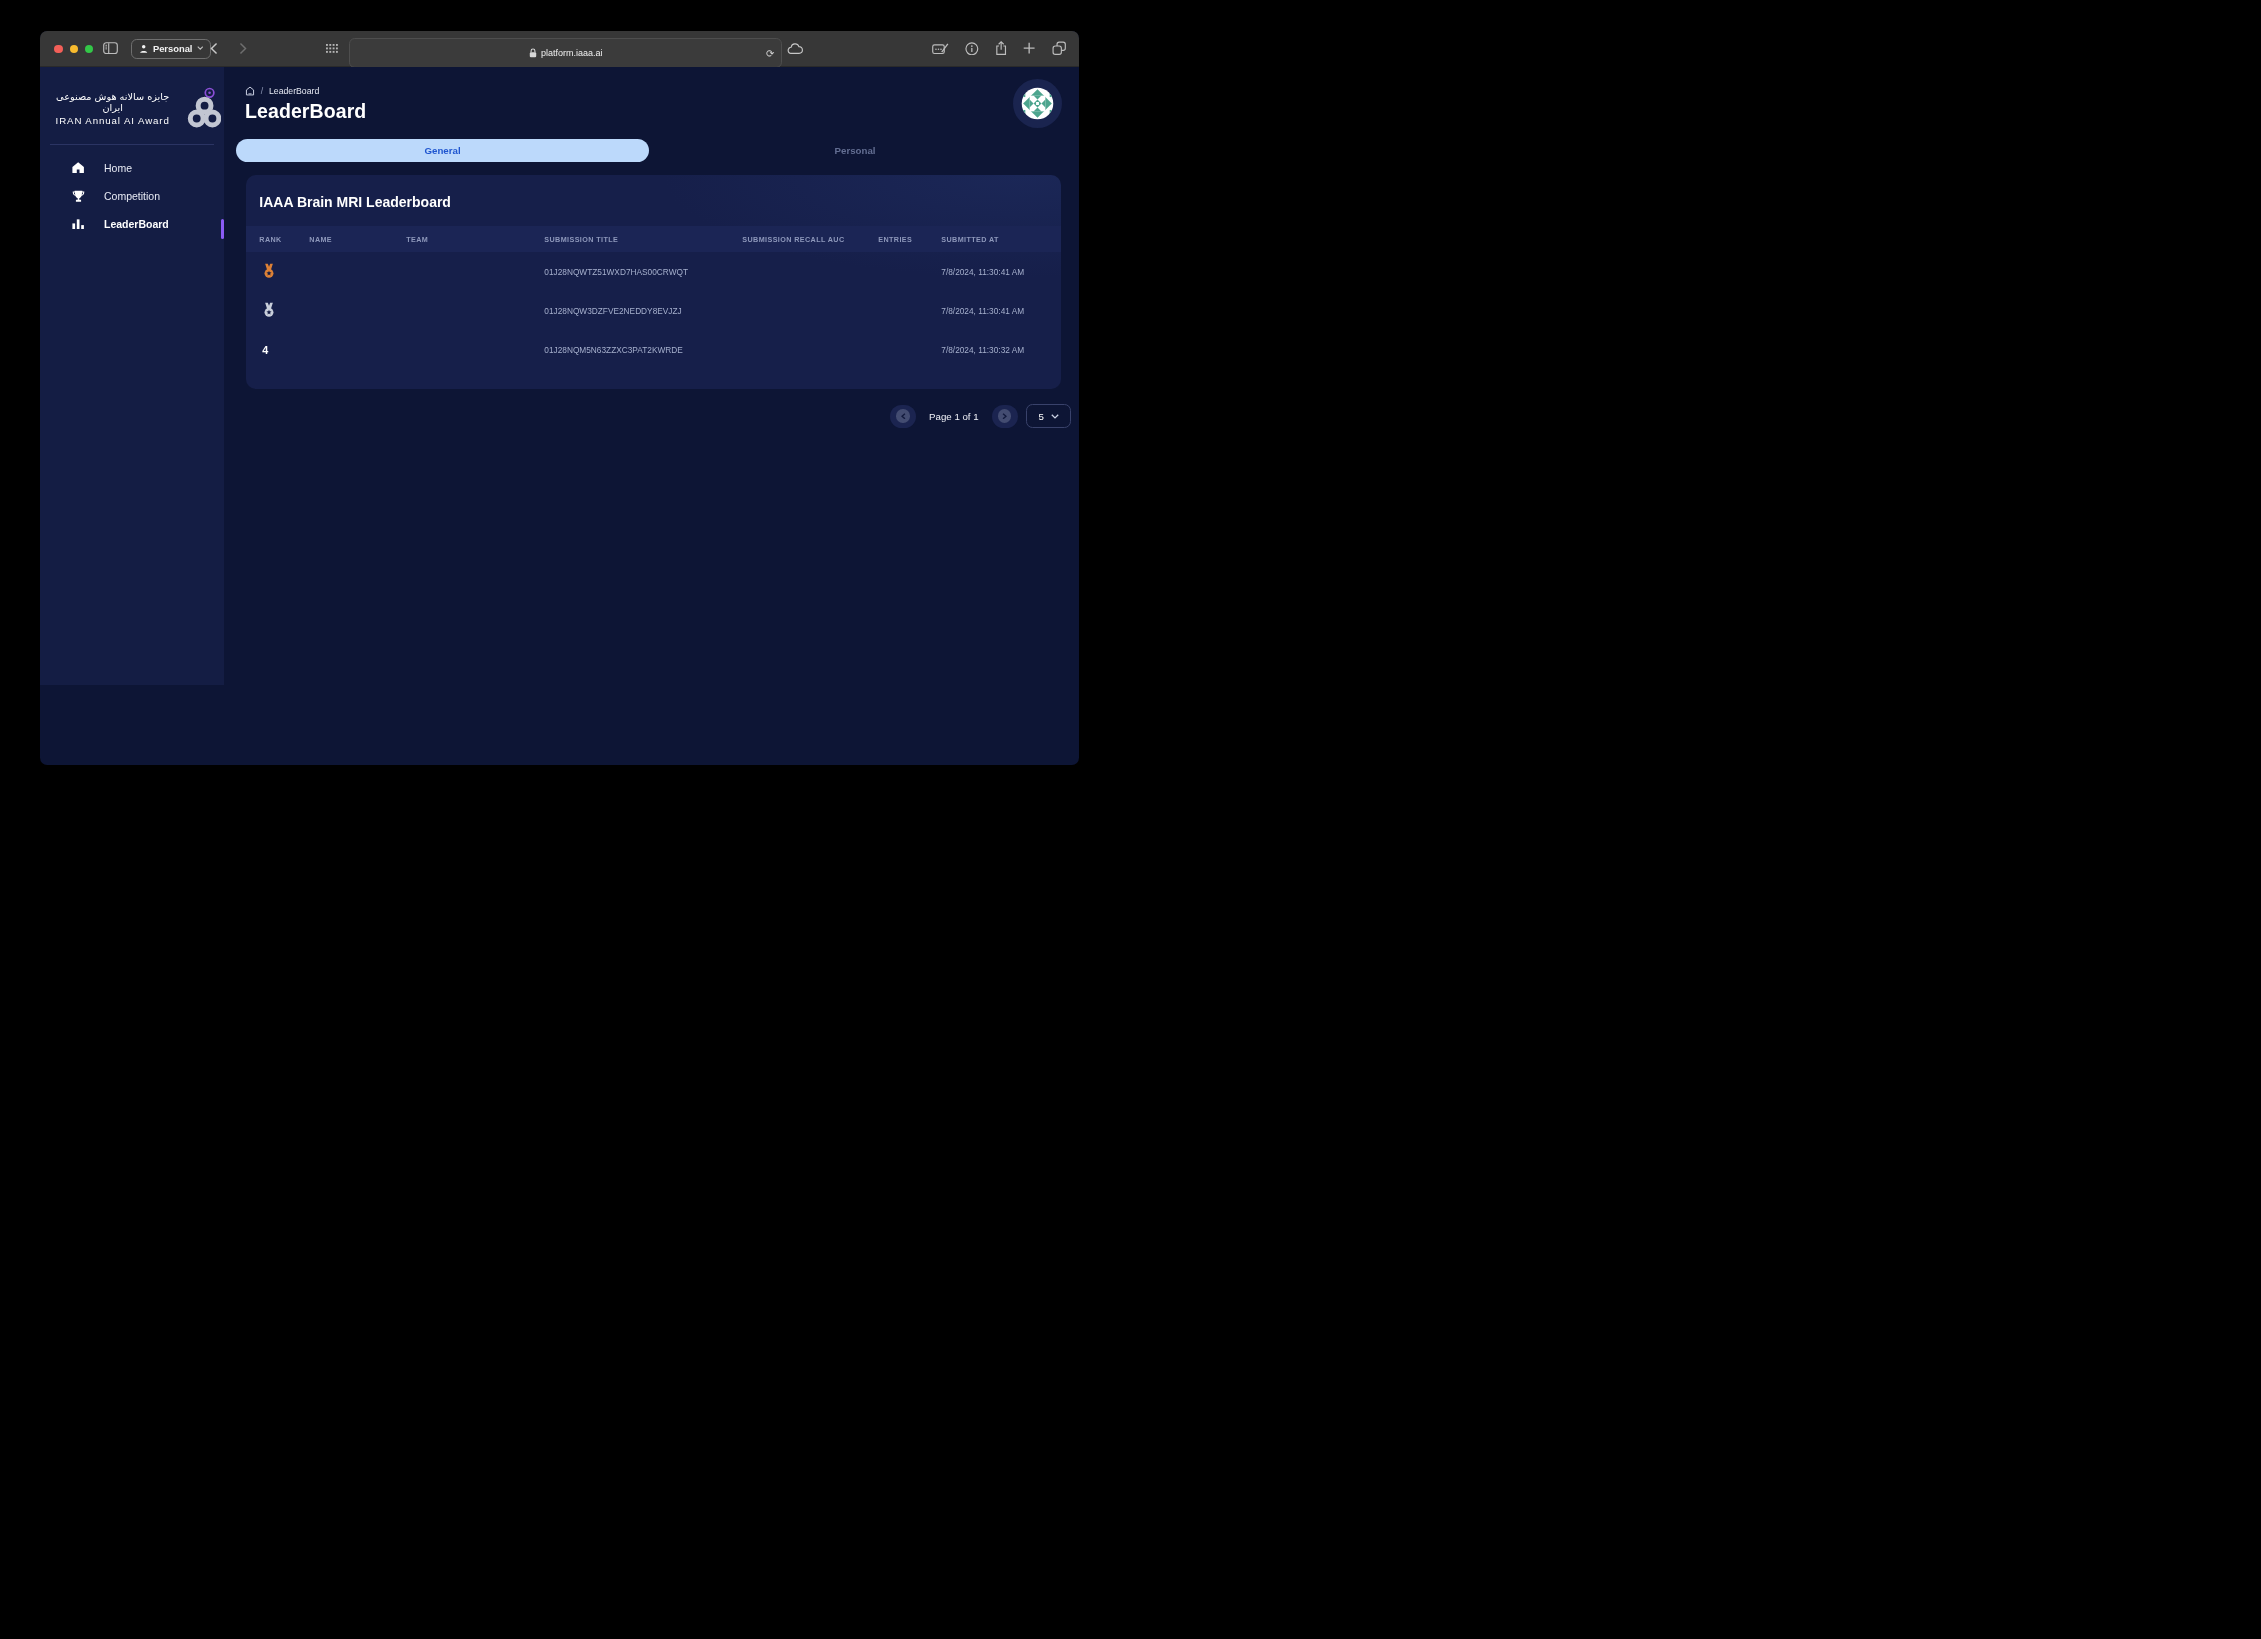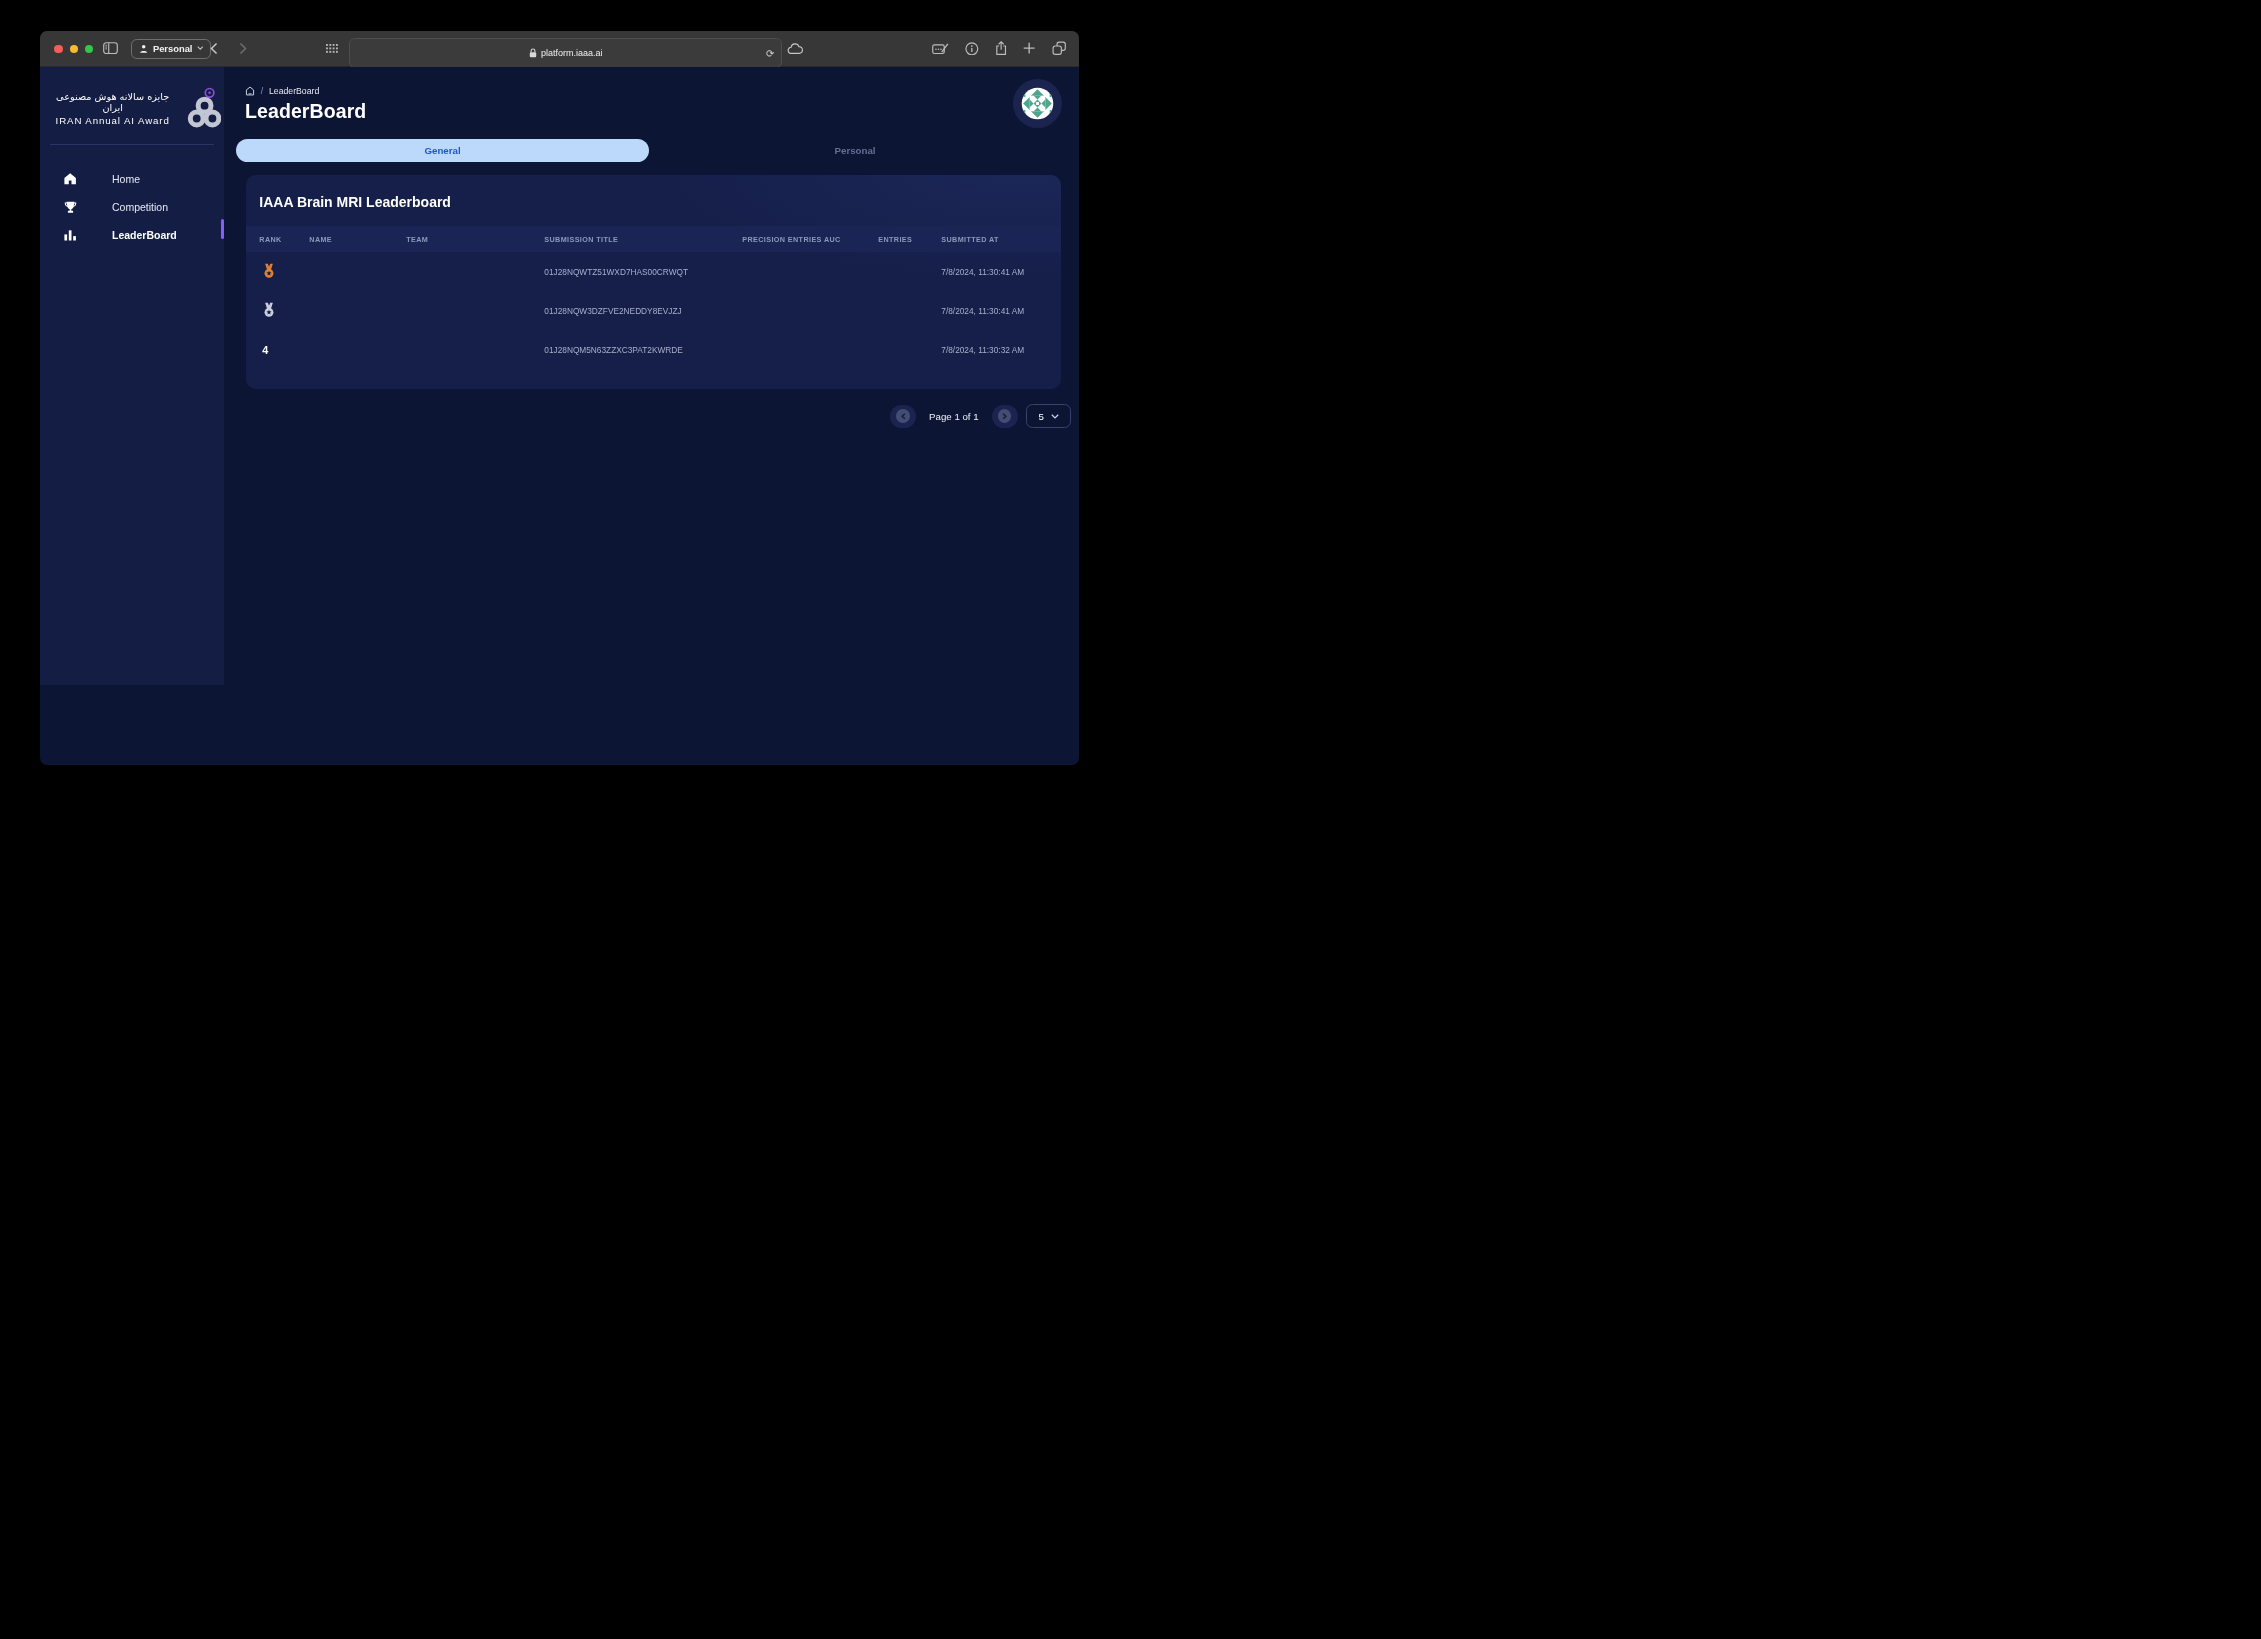--- a/index.html
+++ b/index.html
@@ -37,21 +37,21 @@
   .right-icons{position:absolute;right:13px;display:flex;align-items:center;gap:16px;color:#bdbdbd}
   
   .app{display:flex;height:618px}
   .sidebar{width:184px;background:var(--sidebar-bg);display:flex;flex-direction:column;flex-shrink:0}
   .logo-row{display:flex;align-items:center;justify-content:flex-start;gap:5.8px;padding:19px 2.9px 13px 10px}
   .logo-text{flex:1;text-align:center;color:#fff}
   .logo-fa{font-family:"DejaVu Sans",sans-serif;font-size:9.7px;direction:rtl}
   .logo-en{font-size:9.7px;letter-spacing:0.9px;margin-top:2.2px;white-space:nowrap}
   .sidebar-divider{height:0.7px;background:#2b3463;margin:0 10px}
   .menu{margin-top:17.3px;display:flex;flex-direction:column;gap:5px}
-  .menu-item{position:relative;display:flex;align-items:flex-end;gap:35px;height:23px;padding-left:24px;color:#e7eaf4;font-size:10.5px;cursor:pointer}
+  .menu-item{position:relative;display:flex;align-items:flex-start;gap:19px;height:23px;padding-left:32px;color:#e7eaf4;font-size:10.5px;cursor:pointer}
   .menu-item .mi-icon{display:flex;width:13px;justify-content:center}
   .menu-item.active{font-weight:700;color:#fff}
   .menu-item.active::after{content:"";position:absolute;right:0;top:1.4px;width:2.9px;height:20px;border-radius:2.2px;background:var(--accent)}
   .main{flex:1;background:var(--main-bg);padding:19px 19px 0 12.3px;position:relative;overflow:hidden}
   .crumb{display:flex;align-items:center;gap:5.8px;color:#c9cfe2;font-size:8.7px;margin-left:8.7px}
   .crumb .sep{color:#8f98b6}
   .crumb .crumb-label{color:#e6e9f3}
   .page-title{margin:4.3px 0 16px 8.7px;color:#fff;font-size:19.5px;font-weight:700;letter-spacing:0.1px}
   .avatar-wrap{position:absolute;top:11.5px;right:17.3px;width:49px;height:49px;border-radius:50%;background:#1a244f;display:flex;align-items:center;justify-content:center}
   
@@ -295,21 +295,21 @@
             <div class="tab">Personal</div>
           </div>
 
         <section class="card">
           <h2 class="card-title">IAAA Brain MRI Leaderboard</h2>
           <div class="lb-grid lb-head">
             <span class="col">RANK</span>
             <span class="col">NAME</span>
             <span class="col">TEAM</span>
             <span class="col">SUBMISSION TITLE</span>
-            <span class="col">PRECISION ENTRIES AUC</span>
+            <span class="col">SUBMISSION RECALL AUC</span>
             <span class="col">ENTRIES</span>
             <span class="col">SUBMITTED AT</span>
           </div>
           <div id="lb-body">
               <div class="lb-grid lb-row">
                 <span class="cell">
                   <svg class="medal" width="16" height="16.6" viewBox="0 0 24 24">
                     <polygon points="6.2,0.8 10.2,0.8 13.4,8.6 9.6,11.2" fill="#dd8136"></polygon>
                     <polygon points="17.8,0.8 13.8,0.8 10.6,8.6 14.4,11.2" fill="#dd8136"></polygon>
                     <circle cx="12" cy="15" r="6.7" fill="#dd8136"></circle>

